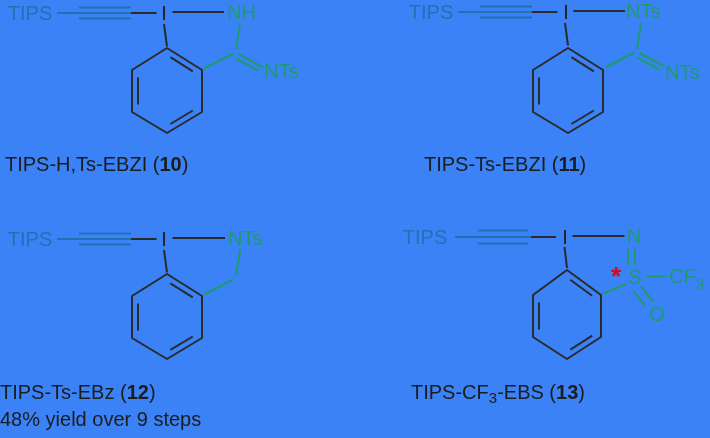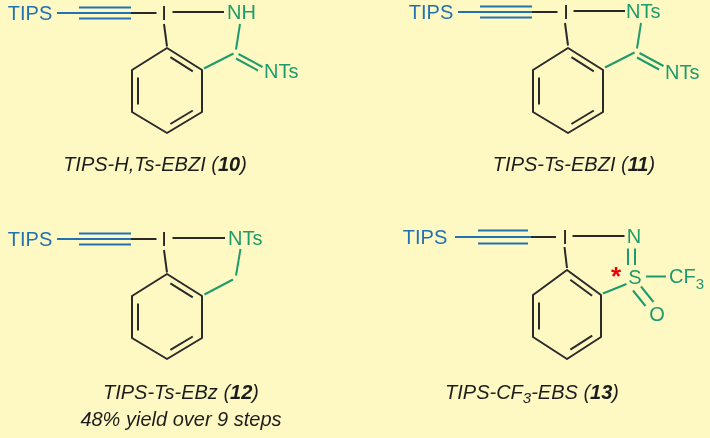--- a/index.html
+++ b/index.html
@@ -1,26 +1,26 @@
 <!DOCTYPE html>
 <html><head>
 <meta charset="utf-8">
 <style>
   html,body{margin:0;padding:0;background:#ffffff;}
-  .canvas{position:relative;width:710px;height:438px;background:#fef9c3;overflow:hidden;
+  .canvas{position:relative;width:710px;height:438px;background:#3b82f6;overflow:hidden;
           font-family:"Liberation Sans",sans-serif;}
   svg{position:absolute;left:0;top:0;}
   .bond{fill:none;stroke:#2a2a2a;stroke-width:2;stroke-linejoin:round;}
   .bl{stroke:#2271b3;}
   .gr{stroke:#1e9b6c;}
   .atom{font-family:"Liberation Sans",sans-serif;font-size:20px;fill:#1f1f1f;}
   .fbl{fill:#2271b3;}
   .fgr{fill:#1e9b6c;}
   .fred{fill:#e8000b;font-weight:bold;font-size:26px;}
-  .caption{position:absolute;text-align:center;color:#1c1c1c;font-size:20px;line-height:27px;font-style:italic;}
+  .caption{position:absolute;color:#1c1c1c;font-size:20px;line-height:27px;}
   .caption b{font-weight:bold;}
   .sub{font-size:15px;position:relative;top:4px;}
 </style>
 </head>
 <body>
 
 <div class="canvas">
 
   <svg width="710" height="438" viewBox="0 0 710 438">
 
@@ -144,22 +144,22 @@
   </svg>
 
   <div class="caption" style="left:5px;top:151px;width:300px;">
     <div><span>TIPS-H,Ts-EBZI (</span><b>10</b><span>)</span></div>
   </div>
 
   <div class="caption" style="left:424px;top:151px;width:300px;">
     <div><span>TIPS-Ts-EBZI (</span><b>11</b><span>)</span></div>
   </div>
 
-  <div class="caption" style="left:16px;top:379px;width:278px;padding-left:26px;">
+  <div class="caption" style="left:0px;top:379px;width:278px;">
     <div><span>TIPS-Ts-EBz (</span><b>12</b><span>)</span></div>
     <div>48% yield over 9 steps</div>
   </div>
 
-  <div class="caption" style="left:382px;top:379px;width:300px;">
+  <div class="caption" style="left:411px;top:379px;width:300px;">
     <div><span>TIPS-CF</span><span class="sub">3</span><span>-EBS (</span><b>13</b><span>)</span></div>
   </div>
 
 </div>
 
 </body></html>

